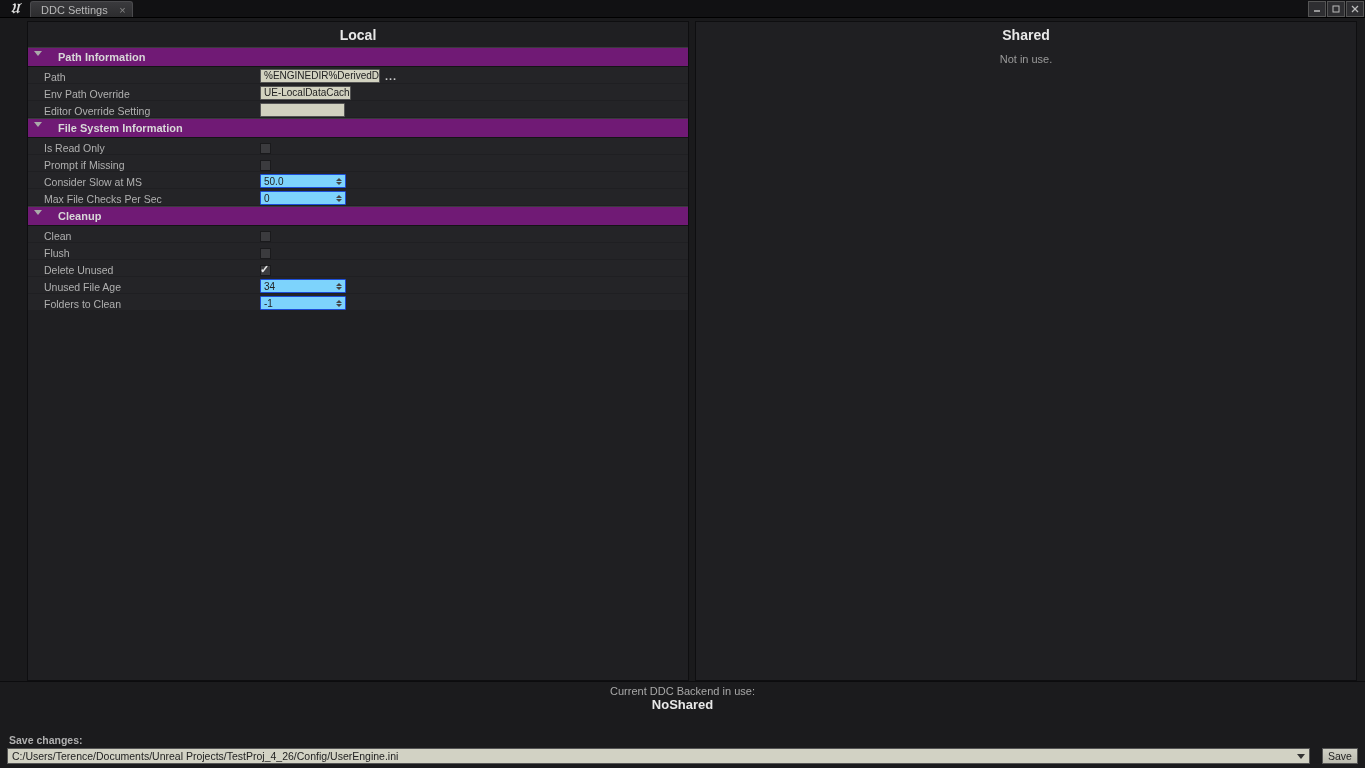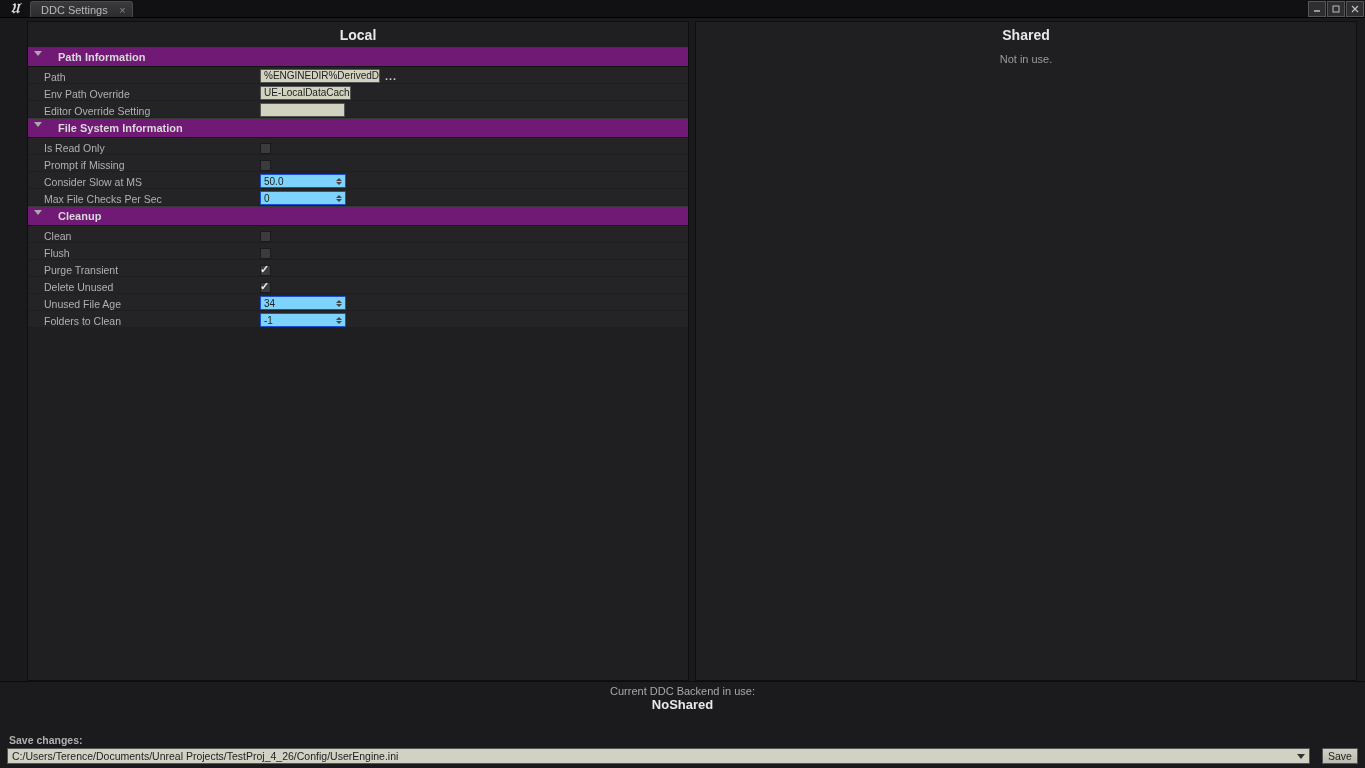--- a/index.html
+++ b/index.html
@@ -172,26 +172,20 @@
               <div class="cb"></div>
             </div>
         </div>
         <div class="row">
           <div class="row-label">Flush</div>
           <div class="row-val">
               <div class="cb"></div>
             </div>
         </div>
         <div class="row">
-          <div class="row-label">Purge Transient</div>
-          <div class="row-val">
-              <div class="cb checked"></div>
-            </div>
-        </div>
-        <div class="row">
           <div class="row-label">Delete Unused</div>
           <div class="row-val">
               <div class="cb checked"></div>
             </div>
         </div>
         <div class="row">
           <div class="row-label">Unused File Age</div>
           <div class="row-val">
             <div class="spinner">
               <div class="spinner-val">34</div>

